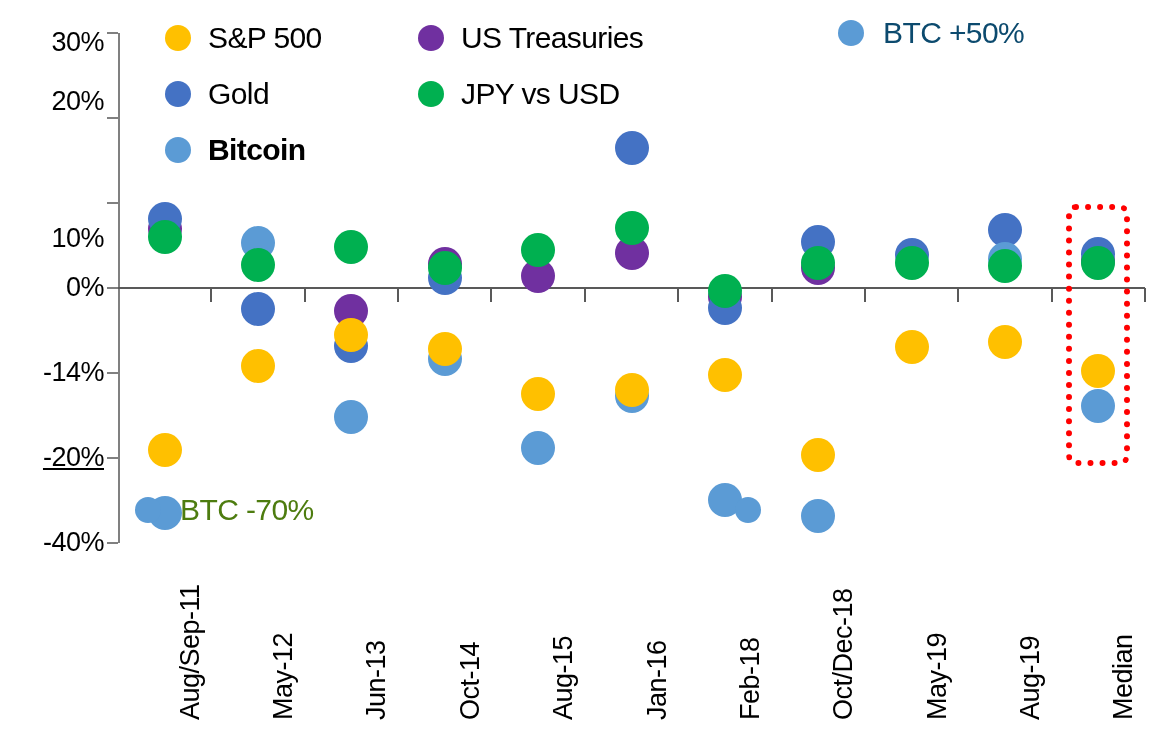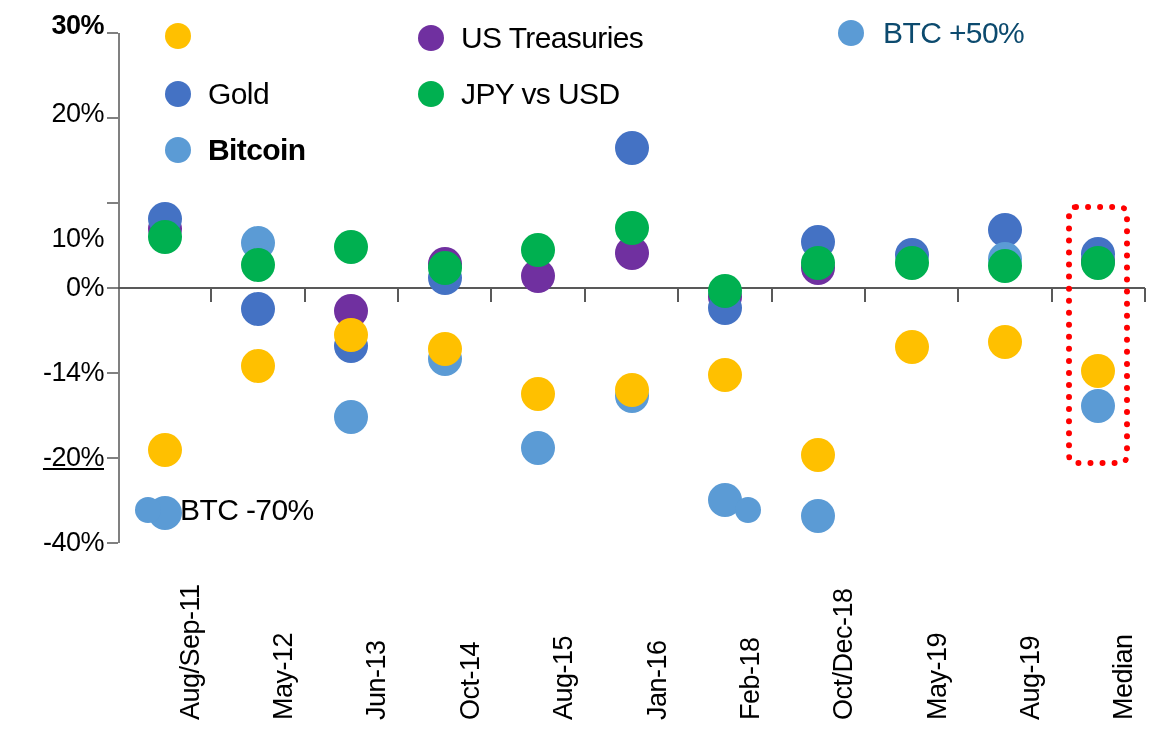--- a/index.html
+++ b/index.html
@@ -56,23 +56,23 @@
     background:transparent;
   }
 </style>
 </head>
 <body>
 
 <div id="chart-root">
   <div id="axis-layer">
       <div class="y-axis-line" style="left: 118px; top: 33px; height: 510px;"></div>
       <div class="y-tick" style="left: 107px; top: 32px;"></div>
-      <div class="y-tick-label" style="right: 1047px; top: 12px; font-weight: bold;">30%</div>
+      <div class="y-tick-label" style="right: 1047px; top: 29px;">30%</div>
       <div class="y-tick" style="left: 107px; top: 117px;"></div>
-      <div class="y-tick-label" style="right: 1047px; top: 100px;">20%</div>
+      <div class="y-tick-label" style="right: 1047px; top: 88px;">20%</div>
       <div class="y-tick" style="left: 107px; top: 202px;"></div>
       <div class="y-tick-label" style="right: 1047px; top: 189px; margin-top: 36px;">10%</div>
       <div class="y-tick" style="left: 107px; top: 287px;"></div>
       <div class="y-tick-label" style="right: 1047px; top: 274px;">0%</div>
       <div class="y-tick" style="left: 107px; top: 372px;"></div>
       <div class="y-tick-label" style="right: 1047px; top: 359px;">-14%</div>
       <div class="y-tick" style="left: 107px; top: 457px;"></div>
       <div class="y-tick-label" style="right: 1047px; top: 444px; text-decoration: underline;">-20%</div>
       <div class="y-tick" style="left: 107px; top: 542px;"></div>
       <div class="y-tick-label" style="right: 1047px; top: 529px;">-40%</div>
@@ -149,20 +149,21 @@
       <div class="dot" style="left: 614.5px; top: 373px; width: 34px; height: 34px; background: rgb(255, 192, 0);"></div>
       <div class="dot" style="left: 707.864px; top: 357.7px; width: 34px; height: 34px; background: rgb(255, 192, 0);"></div>
       <div class="dot" style="left: 801.227px; top: 438.45px; width: 34px; height: 34px; background: rgb(255, 192, 0);"></div>
       <div class="dot" style="left: 894.591px; top: 329.65px; width: 34px; height: 34px; background: rgb(255, 192, 0);"></div>
       <div class="dot" style="left: 987.955px; top: 324.55px; width: 34px; height: 34px; background: rgb(255, 192, 0);"></div>
       <div class="dot" style="left: 1081.32px; top: 354.3px; width: 34px; height: 34px; background: rgb(255, 192, 0);"></div>
     </div>
   <div id="legend-layer">
       <div class="legend-item" style="left: 165px; top: 23px;">
         <span class="legend-swatch" style="background: rgb(255, 192, 0);"></span>
+        <span class="legend-text">S&amp;P 500</span>
       </div>
       <div class="legend-item" style="left: 165px; top: 79px;">
         <span class="legend-swatch" style="background: rgb(68, 114, 196);"></span>
         <span class="legend-text">Gold</span>
       </div>
       <div class="legend-item" style="left: 165px; top: 135px; font-weight: bold;">
         <span class="legend-swatch" style="background: rgb(91, 155, 213);"></span>
         <span class="legend-text">Bitcoin</span>
       </div>
       <div class="legend-item" style="left: 418px; top: 23px;">
@@ -174,19 +175,19 @@
         <span class="legend-text">JPY vs USD</span>
       </div>
     </div>
   <div id="callout-layer">
       <div class="callout" style="left: 838px; top: 18px;">
         <span class="callout-swatch" style="background: rgb(91, 155, 213);"></span>
         <span class="callout-text" style="color: #0c4a6e;">BTC +50%</span>
       </div>
       <div class="callout" style="left: 135px; top: 495px;">
         <span class="callout-swatch" style="background: rgb(91, 155, 213);"></span>
-        <span class="callout-text" style="color: #000000;">BTC -70%</span>
+        <span class="callout-text" style="color: #4d7c0f;">BTC -70%</span>
       </div>
       <div class="callout" style="left: 735px; top: 497px;">
         <span class="callout-swatch" style="background: rgb(91, 155, 213);"></span>
       </div>
     </div>
 </div>
 
 </body></html>

